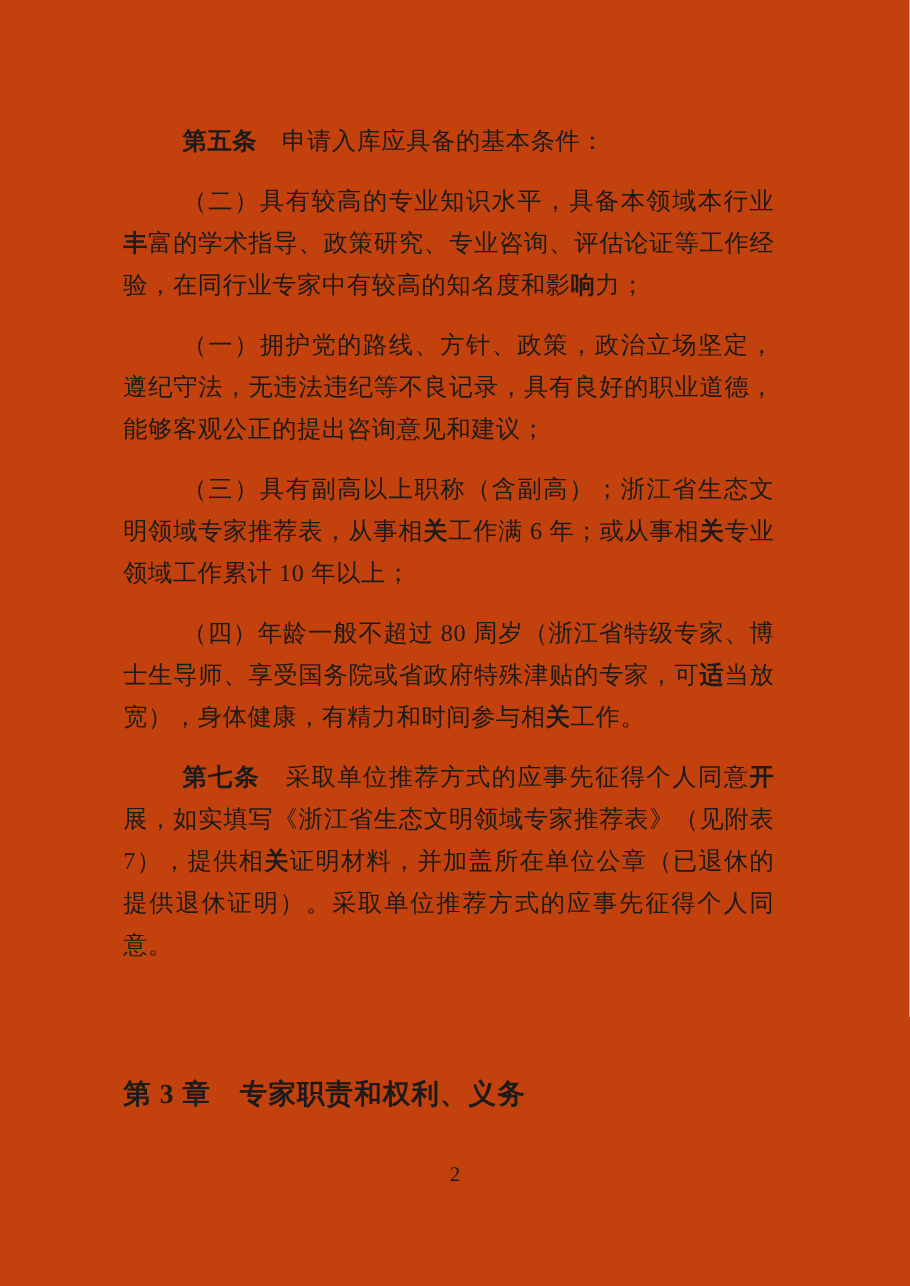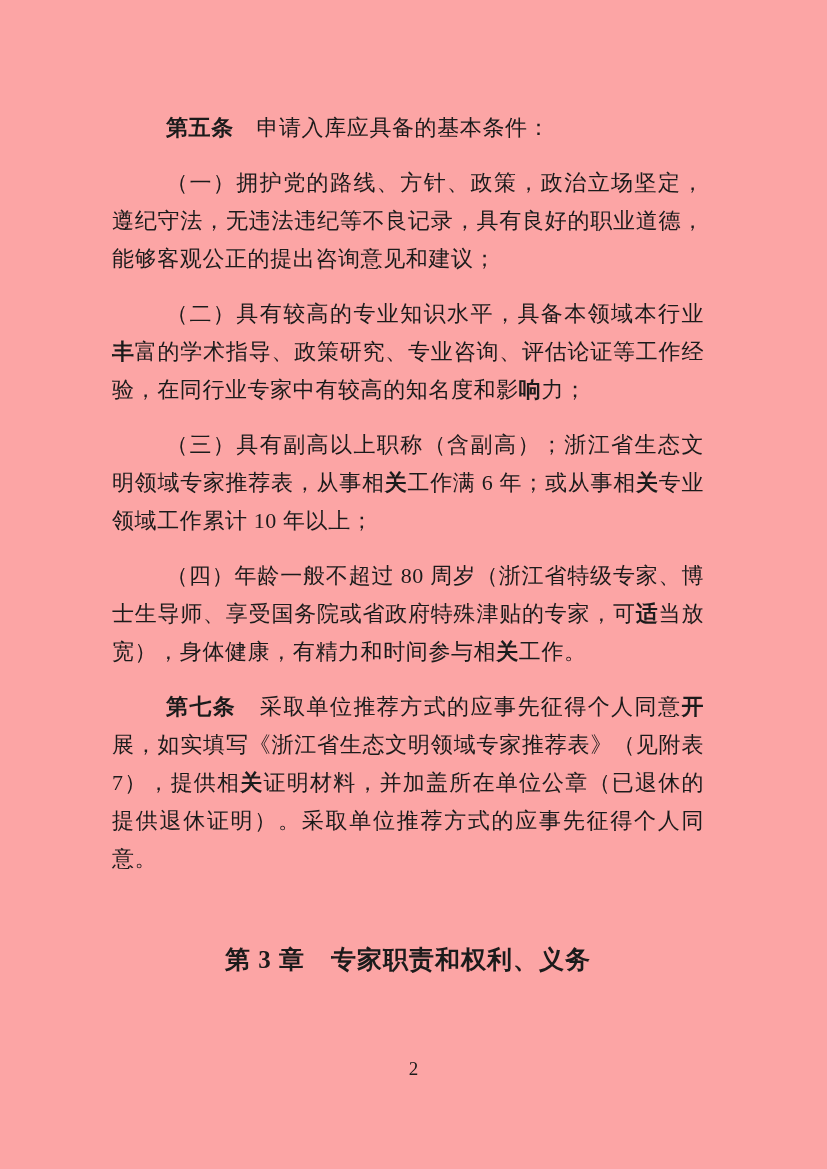--- a/index.html
+++ b/index.html
@@ -4,21 +4,21 @@
 <style>
   html, body {
     margin: 0;
     padding: 0;
     background: #ffffff;
   }
   .page {
     position: relative;
     width: 827px;
     height: 1169px;
-    background: #fca5a5;
+    background: #c2410c;
     color: #1b1b1b;
     font-family: "Liberation Serif", "DejaVu Serif", serif;
     overflow: hidden;
   }
   .content {
     position: absolute;
     left: 112px;
     top: 109px;
     width: 592px;
   }
@@ -31,48 +31,47 @@
     text-indent: 54px;
     word-break: break-all;
   }
   p.para:first-child {
     margin-top: 0;
   }
   p.para b {
     font-weight: 700;
   }
   .chapter-heading {
-    margin-top: 62px;
+    margin-top: 98px;
     font-size: 25px;
     font-weight: 700;
     line-height: 40px;
     letter-spacing: 1px;
-    text-align: center;
     text-indent: 0;
   }
   .page-number {
     position: absolute;
     top: 1058px;
     left: 0;
     width: 100%;
     text-align: center;
     font-size: 19px;
     line-height: 22px;
     color: #1b1b1b;
   }
 </style>
 </head>
 <body>
 
 <div class="page">
   <div class="content">
     <div>
         <p class="para"><b>第五条</b><span>　申请入库应具备的基本条件：</span></p>
+        <p class="para"><span>（二）具有较高的专业知识水平，具备本领域本行业</span><b>丰</b><span>富的学术指导、政策研究、专业咨询、评估论证等工作经验，在同行业专家中有较高的知名度和影</span><b>响</b><span>力；</span></p>
         <p class="para"><span>（一）拥护党的路线、方针、政策，政治立场坚定，遵纪守法，无违法违纪等不良记录，具有良好的职业道德，能够客观公正的提出咨询意见和建议；</span></p>
-        <p class="para"><span>（二）具有较高的专业知识水平，具备本领域本行业</span><b>丰</b><span>富的学术指导、政策研究、专业咨询、评估论证等工作经验，在同行业专家中有较高的知名度和影</span><b>响</b><span>力；</span></p>
         <p class="para"><span>（三）具有副高以上职称（含副高）；浙江省生态文明领域专家推荐表，从事相</span><b>关</b><span>工作满 6 年；或从事相</span><b>关</b><span>专业领域工作累计 10 年以上；</span></p>
         <p class="para"><span>（四）年龄一般不超过 80 周岁（浙江省特级专家、博士生导师、享受国务院或省政府特殊津贴的专家，可</span><b>适</b><span>当放宽），身体健康，有精力和时间参与相</span><b>关</b><span>工作。</span></p>
         <p class="para"><b>第七条</b><span>　采取单位推荐方式的应事先征得个人同意</span><b>开</b><span>展，如实填写《浙江省生态文明领域专家推荐表》（见附表 7），提供相</span><b>关</b><span>证明材料，并加盖所在单位公章（已退休的提供退休证明）。采取单位推荐方式的应事先征得个人同意。</span></p>
       </div>
     <div class="chapter-heading"><b>第 3 章　专家职责和权利、义务</b></div>
   </div>
   <div class="page-number">2</div>
 </div>
 
 </body></html>

